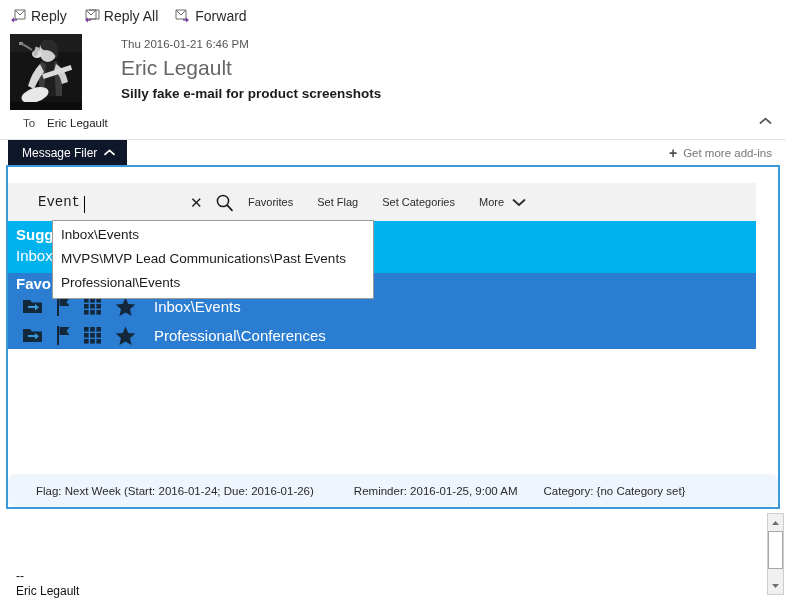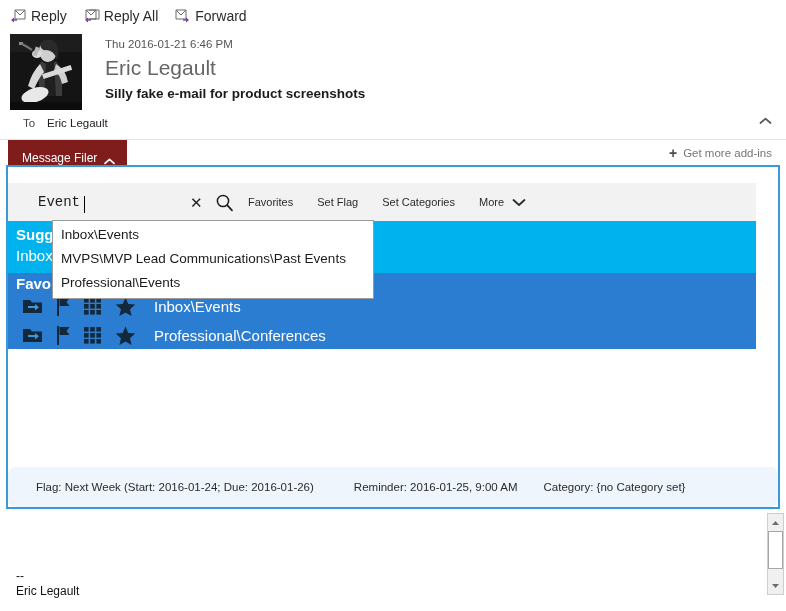--- a/index.html
+++ b/index.html
@@ -41,20 +41,21 @@
     flex: none;
     display: block;
   }
 
   
   .msg-header {
     display: flex;
     padding: 6px 0 0 10px;
     box-sizing: border-box;
     height: 82px;
+    gap: 16px;
   }
   .avatar {
     width: 72px;
     height: 76px;
     flex: none;
     background: #111;
     position: relative;
     overflow: hidden;
   }
   .avatar svg { display: block; }
@@ -115,25 +116,25 @@
 
   
   .addin-strip {
     height: 25px;
     display: flex;
     align-items: stretch;
     background: #ffffff;
     position: relative;
   }
   .addin-tab {
-    background: #7f1d1d;
+    background: #0f172a;
     color: #ffffff;
     font-size: 12px;
     display: flex;
-    align-items: flex-end;
+    align-items: center;
     padding: 0 12px 0 14px;
     margin-left: 8px;
     cursor: pointer;
     white-space: nowrap;
   }
   .addin-tab .chev {
     margin-left: 7px;
     display: inline-flex;
   }
   .addin-spacer { flex: 1; }
@@ -309,21 +310,21 @@
     white-space: nowrap;
     cursor: pointer;
   }
 
   
   .panel-status {
     position: absolute;
     left: 0;
     right: 0;
     bottom: 0;
-    height: 40px;
+    height: 33px;
     background: #eff5fc;
     display: flex;
     align-items: center;
     font-size: 11.5px;
     color: #2b2b2b;
     padding-left: 28px;
     box-sizing: border-box;
     border-radius: 7px;
   }
   .status-seg { white-space: nowrap; }

